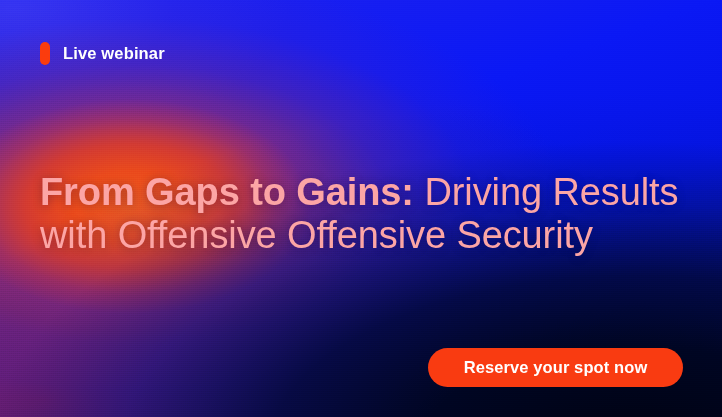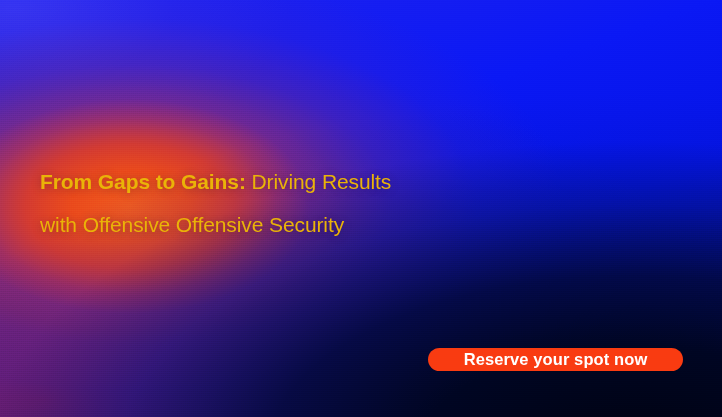--- a/index.html
+++ b/index.html
@@ -138,22 +138,22 @@
     letter-spacing: 0.15px;
     white-space: nowrap;
   }
 
   
   .headline {
     position: absolute;
     left: 40px;
     top: 146px;
     width: 620px;
-    color: #eab308;
-    font-size: 21px;
+    color: #fca5a5;
+    font-size: 38px;
     line-height: 43px;
     letter-spacing: -0.1px;
     font-weight: 300;
     text-shadow: 0 1px 10px rgba(10, 6, 60, 0.30);
   }
 
   .headline-line {
     display: block;
     white-space: nowrap;
   }
@@ -165,21 +165,21 @@
   .headline-light {
     font-weight: 300;
   }
 
   
   .cta {
     position: absolute;
     left: 428px;
     top: 348px;
     width: 255px;
-    height: 23px;
+    height: 39px;
     border: none;
     border-radius: 20px;
     background: #f93b11;
     color: #ffffff;
     font-family: "Liberation Sans", sans-serif;
     font-size: 16.5px;
     font-weight: 700;
     letter-spacing: 0.1px;
     cursor: pointer;
     display: flex;
@@ -197,20 +197,24 @@
   <div class="bg-layer bg-base"></div>
   <div class="bg-layer bg-cool"></div>
   <div class="bg-layer bg-purple"></div>
   <div class="bg-layer bg-halo"></div>
   <div class="bg-layer bg-glow"></div>
   <div class="bg-layer bg-navy"></div>
   <div class="bg-layer bg-noise"></div>
 
   <div class="content">
 
+    <div class="badge">
+      <span class="badge-pill"></span>
+      <span class="badge-label">Live webinar</span>
+    </div>
 
     <h1 class="headline">
       <span class="headline-line"><span class="headline-strong">From Gaps to Gains:</span><span class="headline-light"> Driving Results</span></span>
       <span class="headline-line headline-light">with Offensive Offensive Security</span>
     </h1>
 
     <button class="cta">Reserve your spot now</button>
 
   </div>
 </div>

